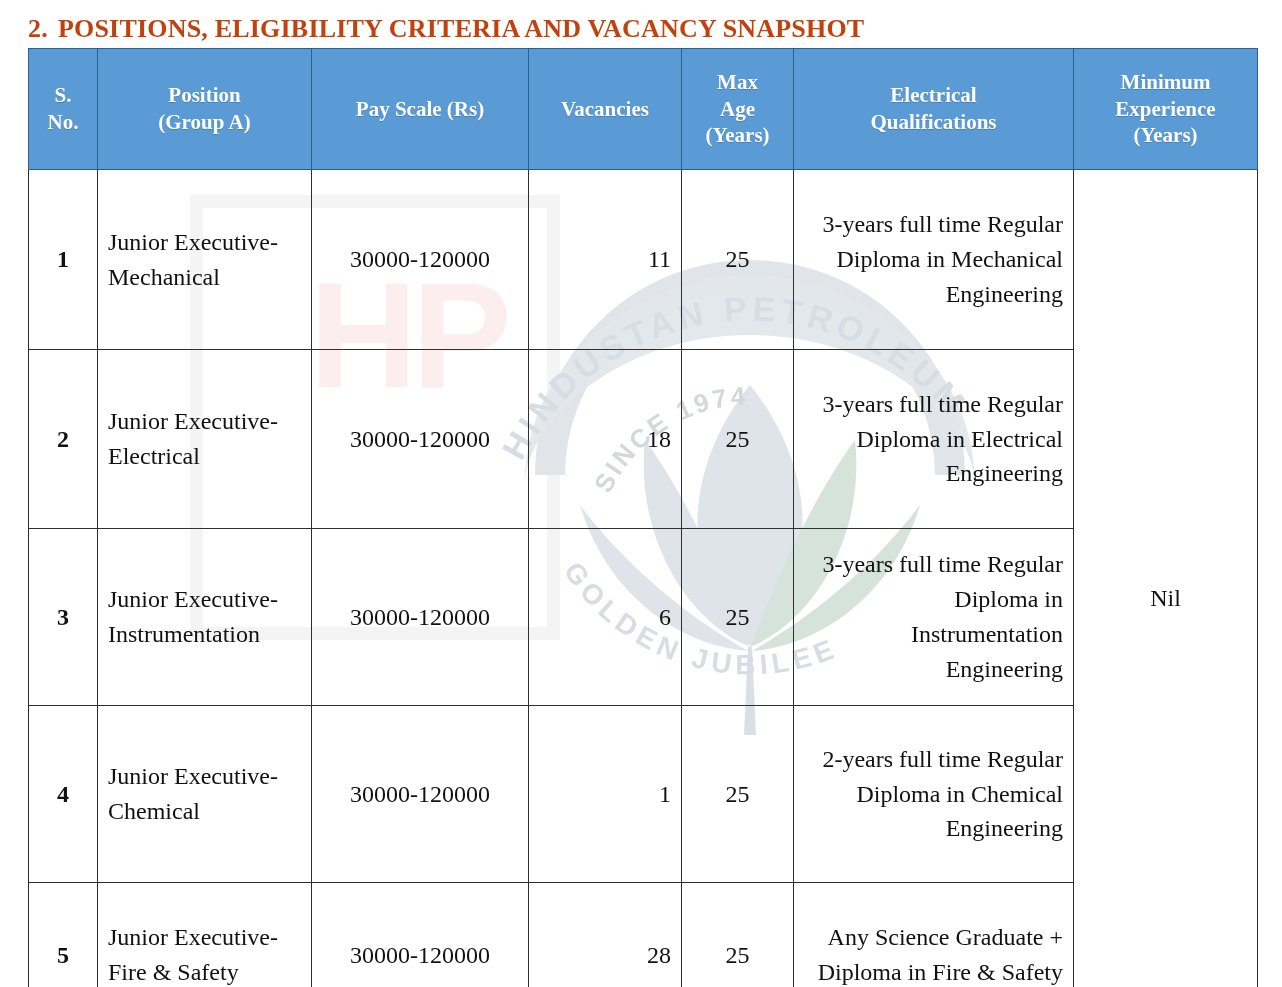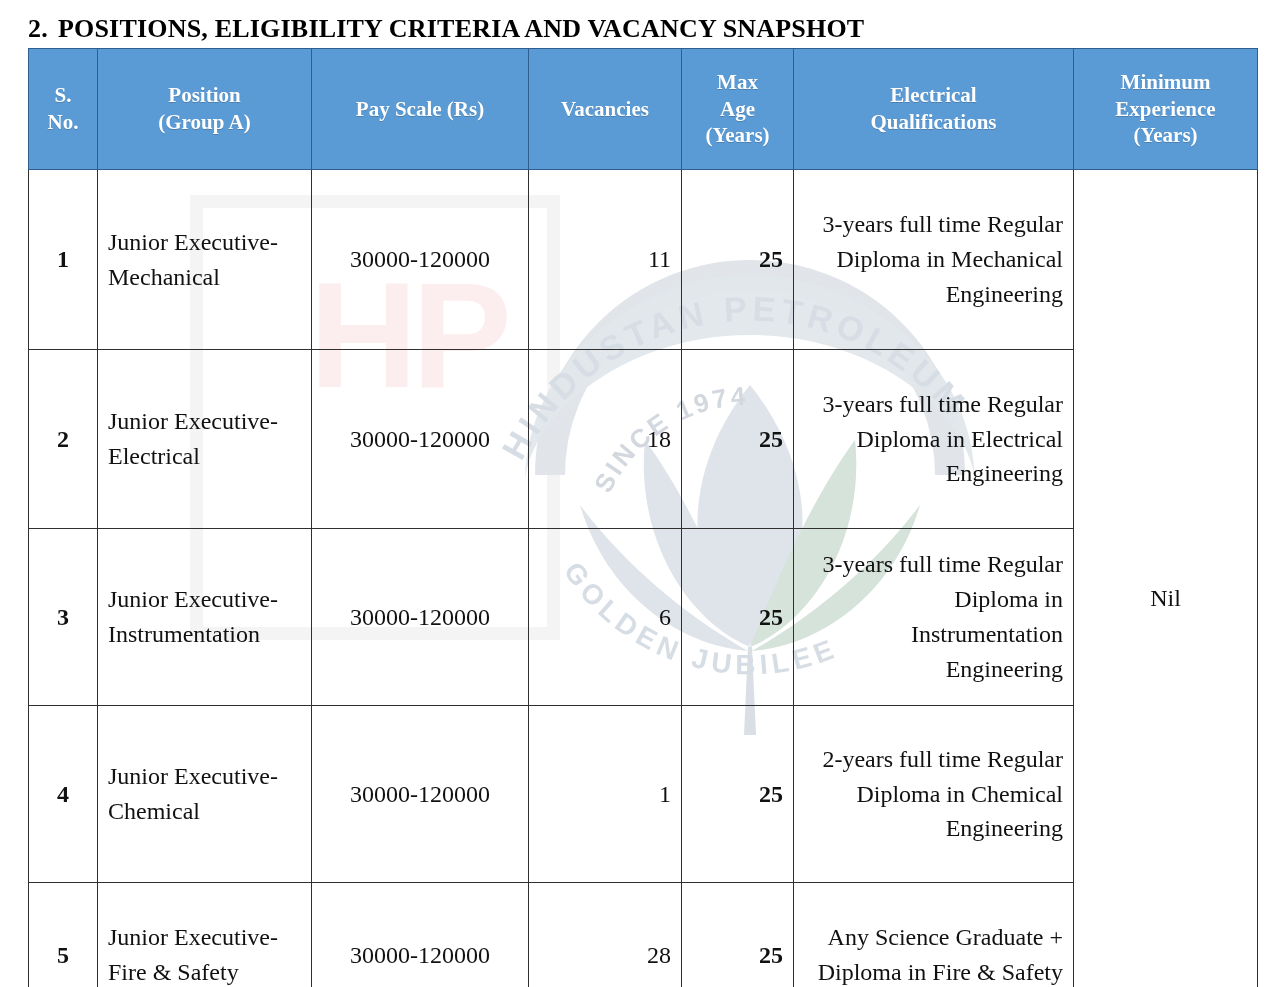--- a/index.html
+++ b/index.html
@@ -21,21 +21,21 @@
   .page-heading {
     position: absolute;
     left: 28px;
     top: 14px;
     width: 1230px;
     font-family: "Liberation Serif", "DejaVu Serif", serif;
     font-weight: bold;
     font-size: 26px;
     letter-spacing: 0.2px;
     white-space: nowrap;
-    color: #000000;
+    color: #c2410c;
   }
   .page-heading .hnum {
     display: inline-block;
     margin-right: 10px;
   }
 
   
   .watermark {
     position: absolute;
     left: 430px;
@@ -115,21 +115,21 @@
     font-size: 24px;
     line-height: 1.45;
     padding: 8px 10px;
     color: #111;
   }
 
   td.c-sno   { text-align: center; font-weight: bold; font-size: 23px; padding: 8px 2px; }
   td.c-pos   { text-align: left;   padding-left: 14px; margin-top: 15px; }
   td.c-pay   { text-align: center; }
   td.c-vac   { text-align: right; }
-  td.c-age   { text-align: right; font-weight: bold; }
+  td.c-age   { text-align: center; }
   td.c-qual  { text-align: right;   padding-left: 14px; }
   td.c-exp   { text-align: center; font-size: 24px; }
 
   .row-1 td { height: 163px; }
   .row-2 td { height: 162px; }
   .row-3 td { height: 160px; }
   .row-4 td { height: 160px; }
   .row-5 td { height: 128px; }
 
   .cellwrap { display: block; }

